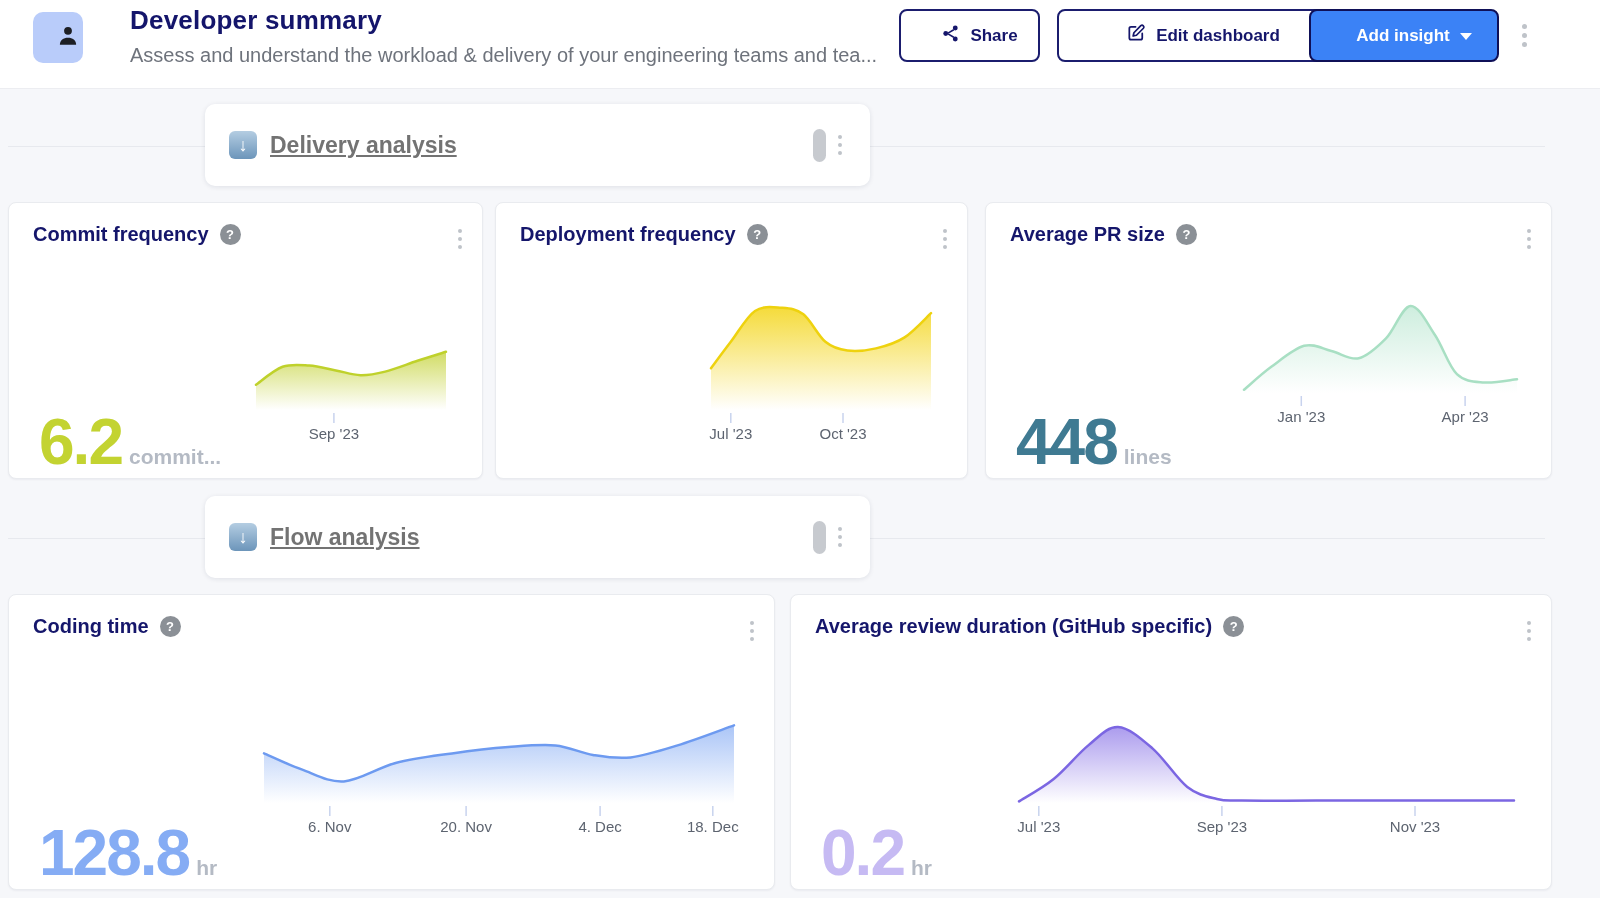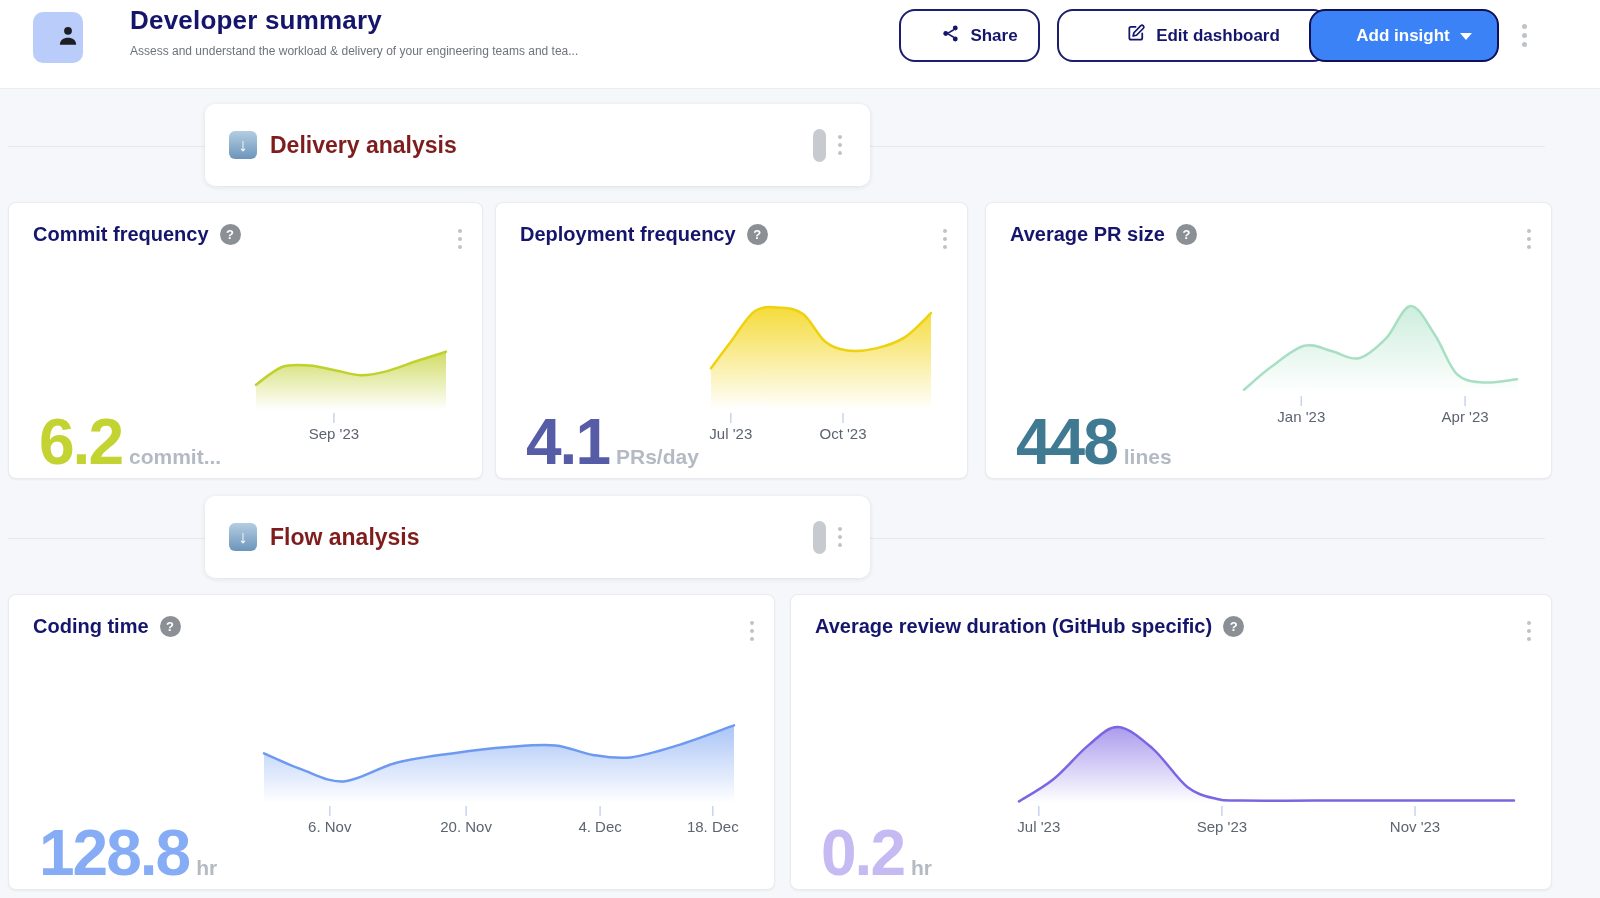--- a/index.html
+++ b/index.html
@@ -11,43 +11,43 @@
     overflow:hidden;
     color:#1a1c70;
   }
   .abs { position:absolute;padding-left:20px; }
 
   
   .topbar { left:0; top:0; width:1600px; height:89px; background:#ffffff; border-bottom:1px solid #ecedf1; z-index:3; }
   .avatar { left:33px; top:12px; width:50px; height:51px; background:#b9ccfa; border-radius:10px;
             display:flex; align-items:center; justify-content:center; }
   .page-title { left:110px; top:5px; font-size:26px; font-weight:700; color:#14156b; letter-spacing:.2px; }
-  .page-subtitle { left:110px; top:44px; font-size:12px; color:#6e737c; }
-  .btn { height:53px; top:9px; border-radius:16px; display:flex; align-items:center; justify-content:center;
+  .page-subtitle { left:110px; top:44px; font-size:20px; color:#6e737c; }
+  .btn { height:53px; top:9px; border-radius:8px; display:flex; align-items:center; justify-content:center;
          gap:10px; font-size:17px; font-weight:700; cursor:pointer; background:#fff;
          border:2px solid #1b1d6e; color:#15166b; }
   .btn-share { left:899px; width:141px; }
   .btn-edit  { left:1057px; width:272px; }
   .btn-add   { left:1309px; width:190px; background:#3b82f6; border-color:#0f1057; color:#ffffff; }
   .caret { width:0; height:0; border-left:6px solid transparent; border-right:6px solid transparent; border-top:7px solid #ffffff; margin-top:2px; }
   .kebab { display:flex; flex-direction:column; gap:4px; cursor:pointer; padding:4px; }
   .kebab i { width:4px; height:4px; border-radius:50%; background:#bfc3c9; display:block; }
   .kebab.big i { width:5px; height:5px; gap:5px; }
   .topbar-kebab { left:1518px; top:20px; }
 
   
   .section-line { left:8px; width:1537px; height:1px; background:#e7e9ee; z-index:0; }
   .line-1 { top:146px; } .line-2 { top:538px; }
   .section-card { left:205px; width:665px; height:82px; background:#ffffff; border-radius:10px;
                   box-shadow:0 1px 5px rgba(18,25,57,.10); z-index:2;
                   display:flex; align-items:center; padding:0 24px; gap:13px; }
   .sec-1 { top:104px; } .sec-2 { top:496px; }
   .emoji-sq { width:28px; height:28px; border-radius:6px; background:linear-gradient(180deg,#b4cde2,#6c95ba);
               display:flex; align-items:center; justify-content:center; color:#ffffff; font-size:18px; font-weight:700; flex:0 0 auto; }
-  .section-title { font-size:23px; font-weight:800; color:#7f1d1d; }
+  .section-title { font-size:23px; font-weight:800; color:#737373;text-decoration:underline; }
   .sec-right { margin-left:auto; display:flex; align-items:center; gap:8px; }
   .drag-pill { width:13px; height:33px; border-radius:7px; background:#c7cacf; cursor:grab; }
 
   
   .card { background:#ffffff; border:1px solid #e9ebef; border-radius:8px;
           box-shadow:0 1px 2px rgba(18,25,57,.05); z-index:1;text-align:right; }
   .card-1 { left:8px;   top:202px; width:475px; height:277px; }
   .card-2 { left:495px; top:202px; width:473px; height:277px; }
   .card-3 { left:985px; top:202px; width:567px; height:277px; }
   .card-4 { left:8px;   top:594px; width:767px; height:296px;text-decoration:underline; }
@@ -165,24 +165,20 @@
 <div class="abs card card-2">
   <div class="card-head">
     <span class="card-title">Deployment frequency</span>
     <span class="help">?</span>
   </div>
   <div class="kebab card-kebab">
       <i></i>
       <i></i>
       <i></i>
     </div>
-  <div class="metric">
-    <span class="metric-value" style="color: rgb(87, 92, 166);">4.1</span>
-    <span class="metric-unit">PRs/day</span>
-  </div>
   <div class="chart chart-2">
       <svg width="220" height="144" viewBox="0 0 220 144" style="overflow:visible;display:block">
         <defs>
           <linearGradient id="grad1" x1="0" y1="0" x2="0" y2="1">
             <stop offset="0" stop-color="#f4d829" stop-opacity="0.92"></stop>
             <stop offset="1" stop-color="#f4d829" stop-opacity="0"></stop>
           </linearGradient>
         </defs>
         <path d="M0,68.2 C3.3,63.8 12.5,51.3 19.8,41.8 C27.1,32.3 35.6,16.7 44,11 C52.4,5.3 62.3,7.2 70.4,7.7 C78.5,8.3 85.1,8.6 92.4,14.3 C99.7,20.0 107.1,35.8 114.4,41.8 C121.7,47.8 128.0,49.5 136.4,50.6 C144.8,51.7 155.5,50.6 165,48.4 C174.5,46.2 184.4,43.3 193.6,37.4 C202.8,31.5 215.6,17.2 220,13.2 L220,110 L0,110 Z" fill="url(#grad1)"></path>
         <path d="M0,68.2 C3.3,63.8 12.5,51.3 19.8,41.8 C27.1,32.3 35.6,16.7 44,11 C52.4,5.3 62.3,7.2 70.4,7.7 C78.5,8.3 85.1,8.6 92.4,14.3 C99.7,20.0 107.1,35.8 114.4,41.8 C121.7,47.8 128.0,49.5 136.4,50.6 C144.8,51.7 155.5,50.6 165,48.4 C174.5,46.2 184.4,43.3 193.6,37.4 C202.8,31.5 215.6,17.2 220,13.2" fill="none" stroke="#eed20e" stroke-width="2.5" stroke-linecap="round" stroke-linejoin="round"></path>

